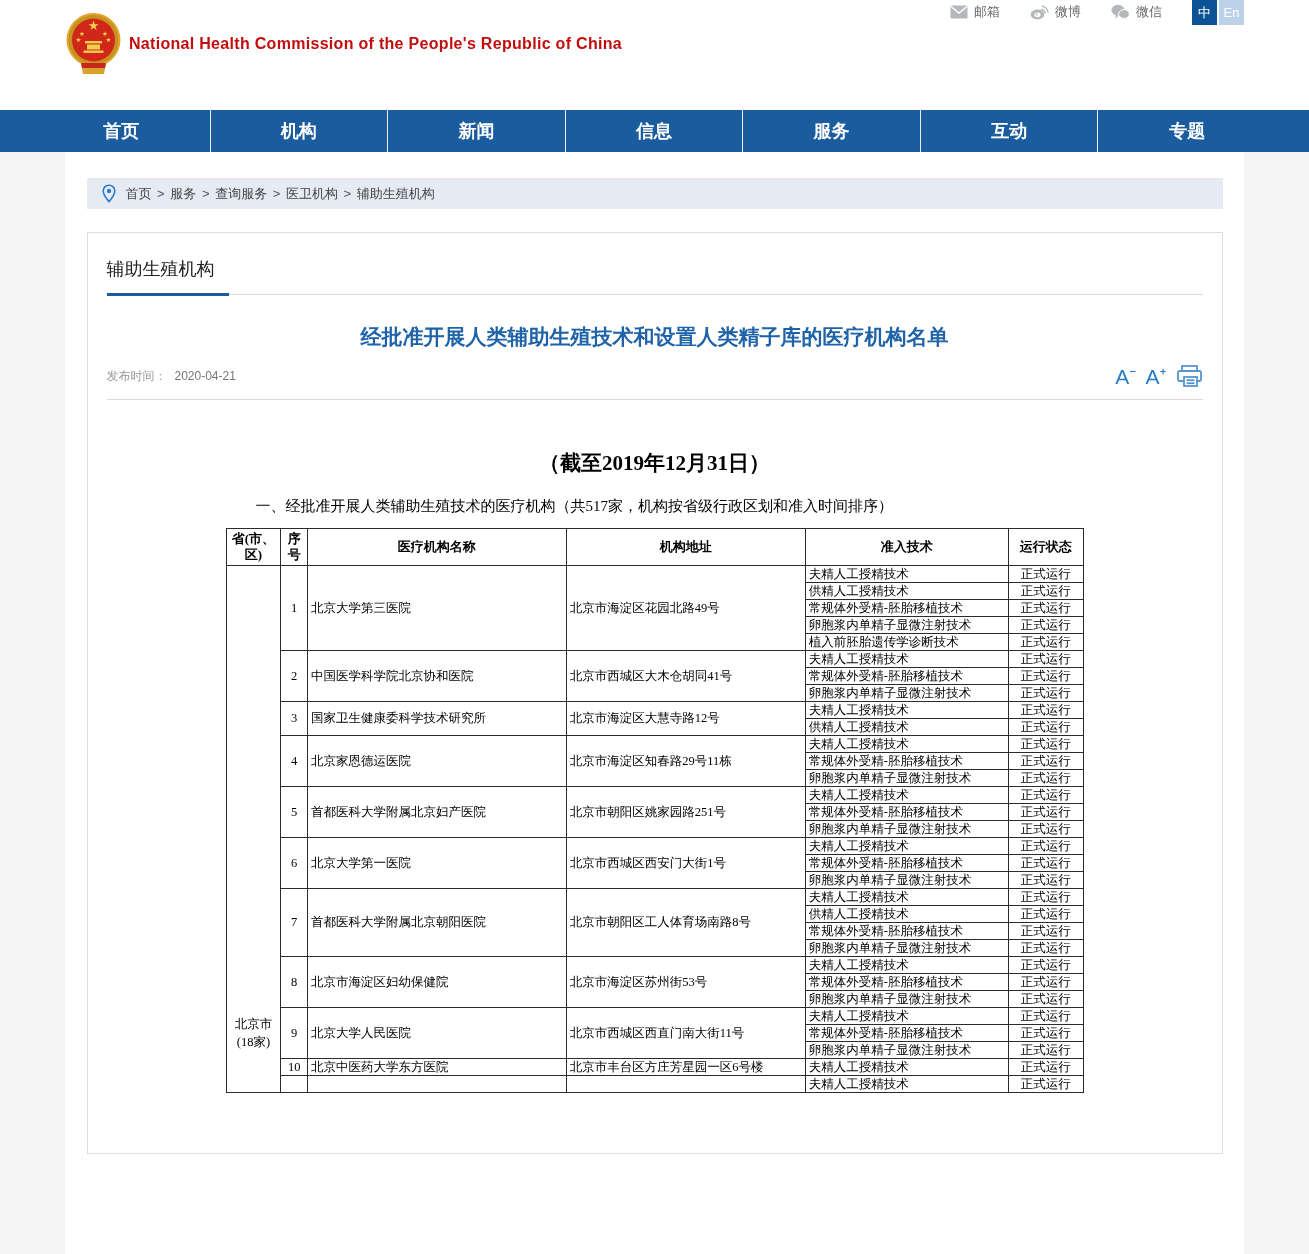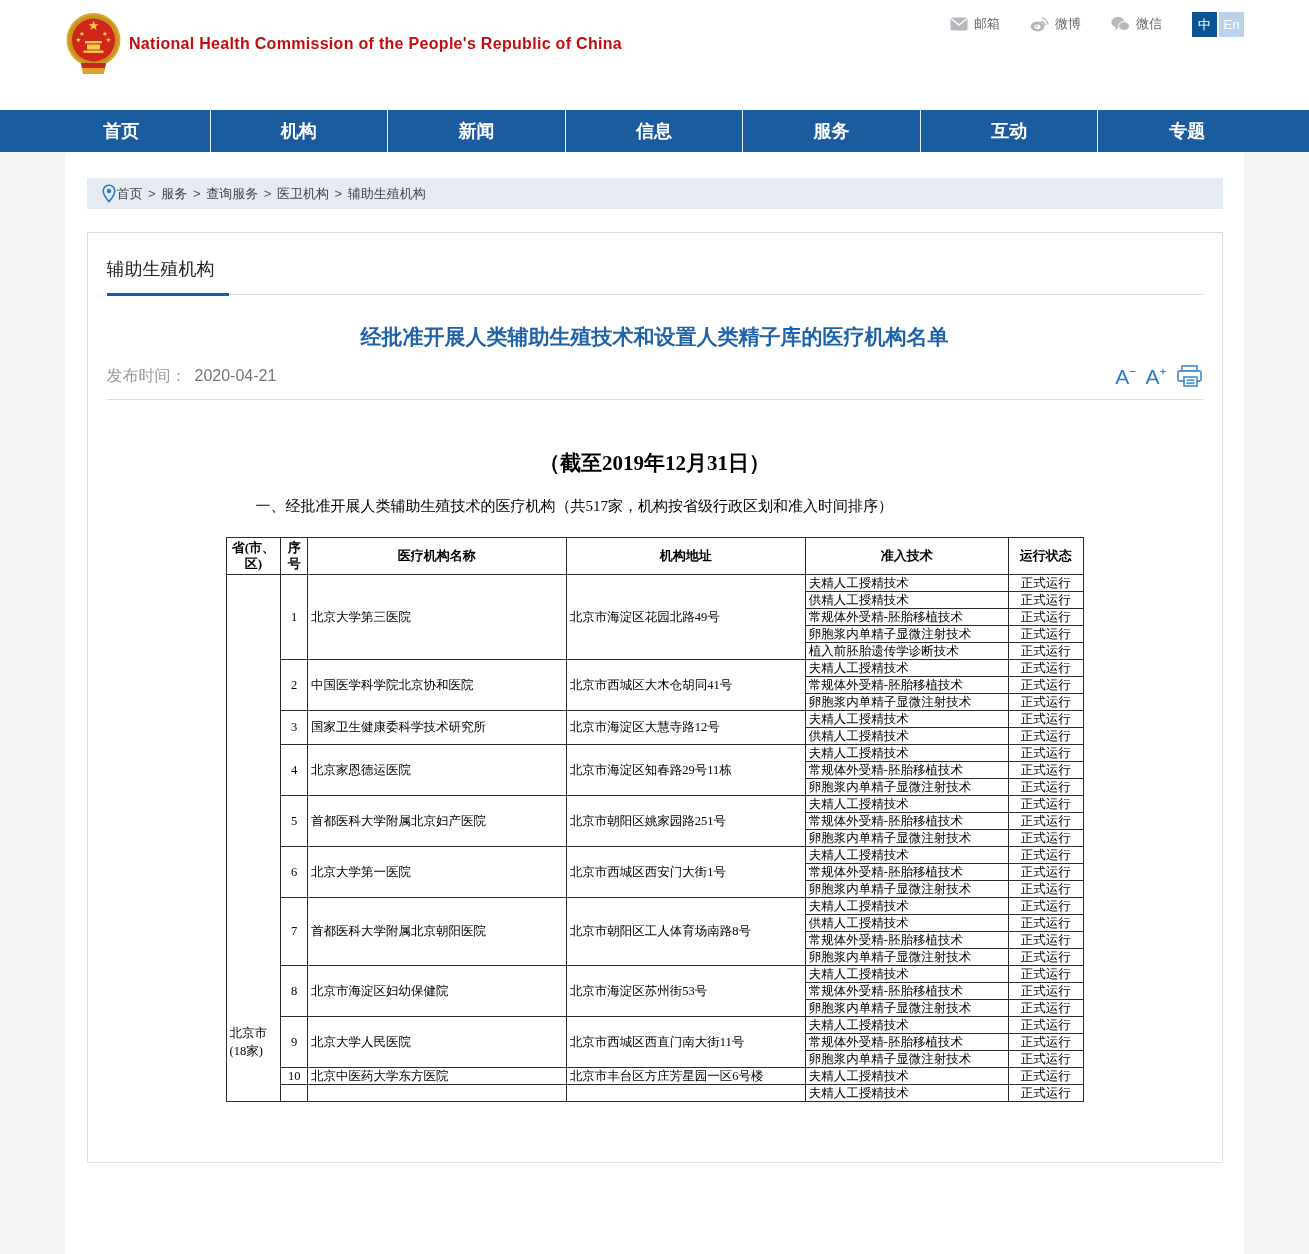--- a/index.html
+++ b/index.html
@@ -19,21 +19,21 @@
   .brand { display: flex; align-items: flex-start; padding-top: 11px; gap: 7px; }
   .brand-text { padding-top: 8px; }
   .brand-cn {
     font-size: 29px; font-weight: bold; letter-spacing: 1.5px;
     color: var(--brand-red, #C30D0D); line-height: 34px;
   }
   .brand-en {
     font-size: 16px; font-weight: bold; letter-spacing: 0.3px;
     color: var(--brand-red, #C30D0D); margin-top: 16px;
   }
-  .header-right { display: flex; align-items: flex-start; gap: 30px; padding-top: 12px; }
+  .header-right { display: flex; align-items: flex-start; gap: 30px; padding-top: 0; }
   .quick-links { display: flex; gap: 30px; padding-top: 3px; }
   .quick-link { display: flex; align-items: center; gap: 6px; font-size: 13px; color: #666; cursor: pointer; }
   .quick-link svg { display: block; }
   .lang { display: flex; gap: 2px; }
   .lang-btn {
     width: 25px; height: 25px; display: flex; align-items: center; justify-content: center;
     font-size: 13px; color: #fff; cursor: pointer;
   }
   .lang-zh { background: var(--lang-zh-bg, #0C5396); }
   .lang-en { background: var(--lang-en-bg, #BCD2E8); }
@@ -49,21 +49,21 @@
 
   
   .content-card {
     width: 1179px; margin-left: 65px; background: #fff;
     padding-top: 26px; min-height: 1102px;
   }
 
   .breadcrumb {
     width: 1136px; margin: 0 auto; height: 31px;
     background: var(--breadcrumb-bg, #E6EBF3);
-    display: flex; align-items: center; 
+    display: flex; align-items: center; gap: 9px;
     padding: 0 14px; font-size: 13px; color: #444;
   }
   .crumb-item { cursor: pointer; }
   .crumb-sep { margin: 0 2px; color: #555; }
 
   .article-panel {
     width: 1136px; margin: 23px auto 0;
     background: #fff; border: 1px solid var(--panel-border, #DDD);
     padding: 24px 19px 60px;
   }
@@ -77,21 +77,21 @@
   }
   .article-title {
     margin-top: 27px; text-align: center;
     color: var(--article-blue, #1E62A8);
     font-size: 21px; font-weight: bold; line-height: 30px;
   }
   .meta-row {
     display: flex; justify-content: space-between; align-items: center;
     padding: 12px 0 10px; border-bottom: 1px solid #DCDCDC;
   }
-  .publish { font-size: 16px; color: #999; }
+  .publish { font-size: 12px; color: #999; }
   .publish .date { color: #777; margin-left: 8px; }
   .tools { display: flex; align-items: center; gap: 9px; }
   .font-btn {
     font-size: 21px; color: var(--link-blue, #2A7CC8); cursor: pointer;
     line-height: 24px; font-weight: normal;
   }
   .print-btn { cursor: pointer; display: flex; }
 
   
   .doc { width: 858px; margin: 50px auto 0; color: #0a0a0a; font-family: "Liberation Serif", serif; }
@@ -103,33 +103,33 @@
     text-align: center; font-size: 21px; font-weight: bold;
     margin-top: 6px; line-height: 26px; color: #000;
   }
   .doc-intro {
     margin-top: 16px; font-size: 15px; line-height: 29px;
     text-indent: 2em; color: #000;
   }
 
   table.inst-table {
     width: 100%; border-collapse: collapse; table-layout: fixed;
-    margin-top: 16px; font-size: 12.5px; color: #000;
+    margin-top: 7px; font-size: 12.5px; color: #000;
     font-family: "Liberation Serif", serif;
   }
   .inst-table th, .inst-table td { border: 1px solid var(--table-border, #2B2B2B); }
   .inst-table th {
     height: 37px; font-size: 13px; font-weight: bold;
     text-align: center; line-height: 1.25; padding: 1px 2px;
   }
   .inst-table td { height: 17px; padding: 0 3px; line-height: 1.2; overflow: hidden; white-space: nowrap; }
   td.cell-no, td.cell-status { text-align: center; }
   td.cell-name, td.cell-addr, td.cell-tech { text-align: left; }
   td.cell-region {
-    vertical-align: bottom; padding-bottom: 40px;
+    text-align: center; vertical-align: bottom; padding-bottom: 40px;
     line-height: 1.5; white-space: normal;
   }
 </style>
 </head>
 <body>
 
 <header class="site-header">
   <div class="header-inner">
     <div class="brand">
       <svg width="57" height="66" viewBox="0 0 57 66">

